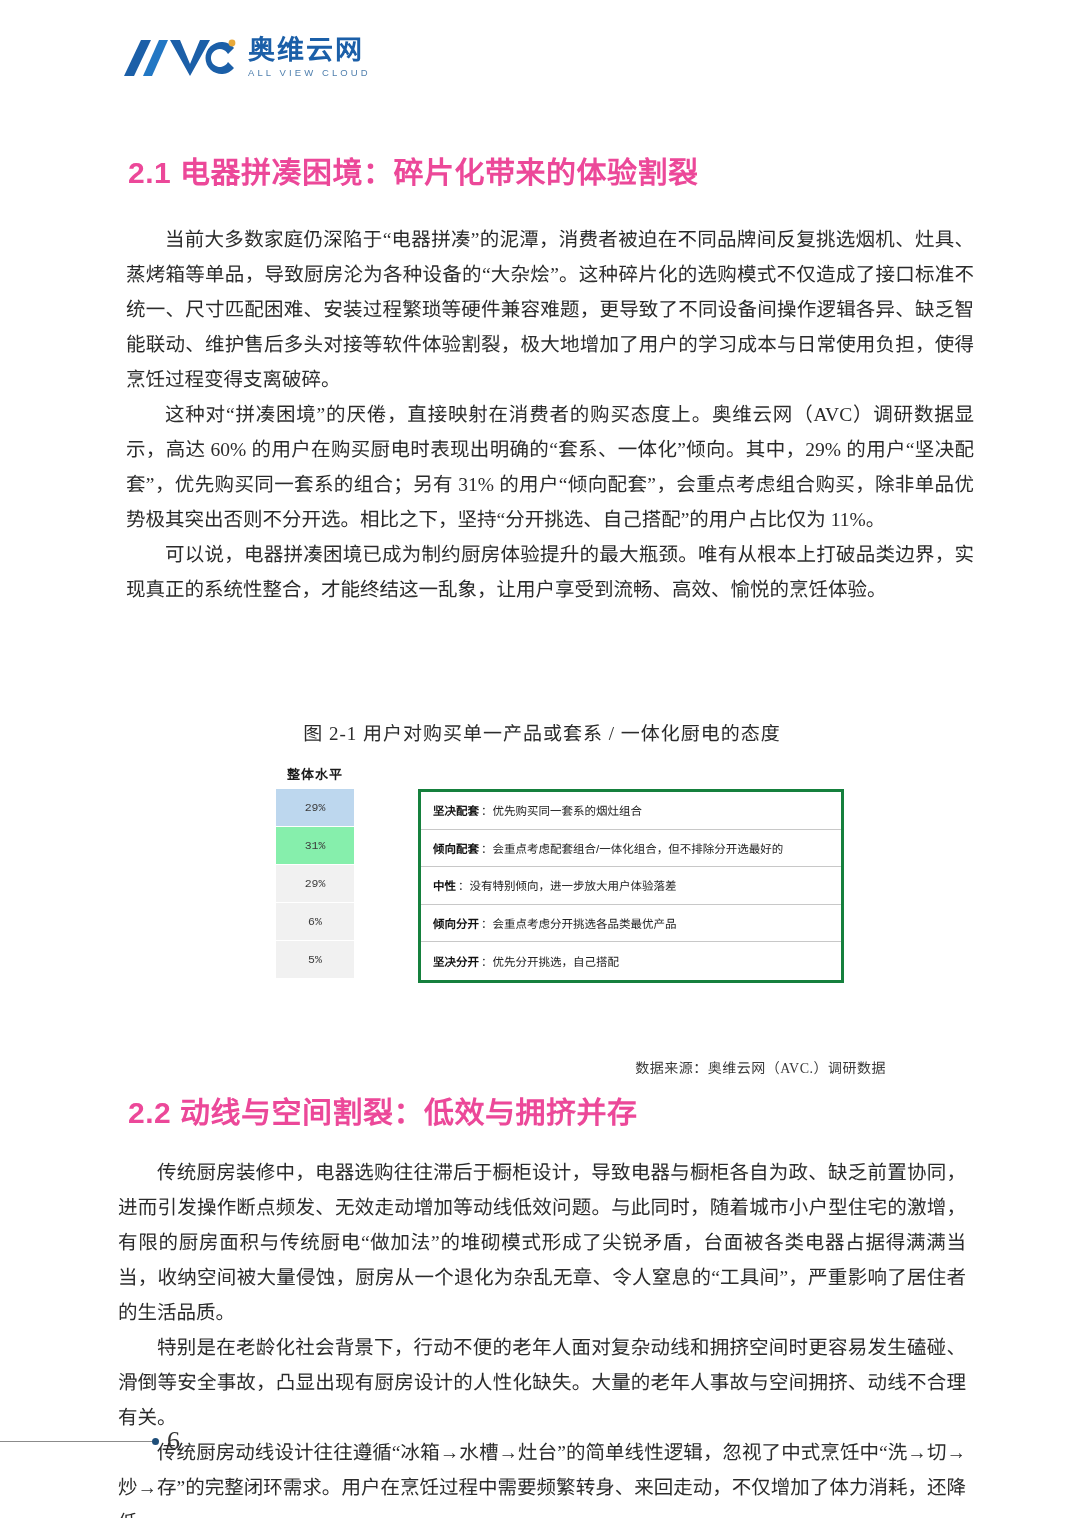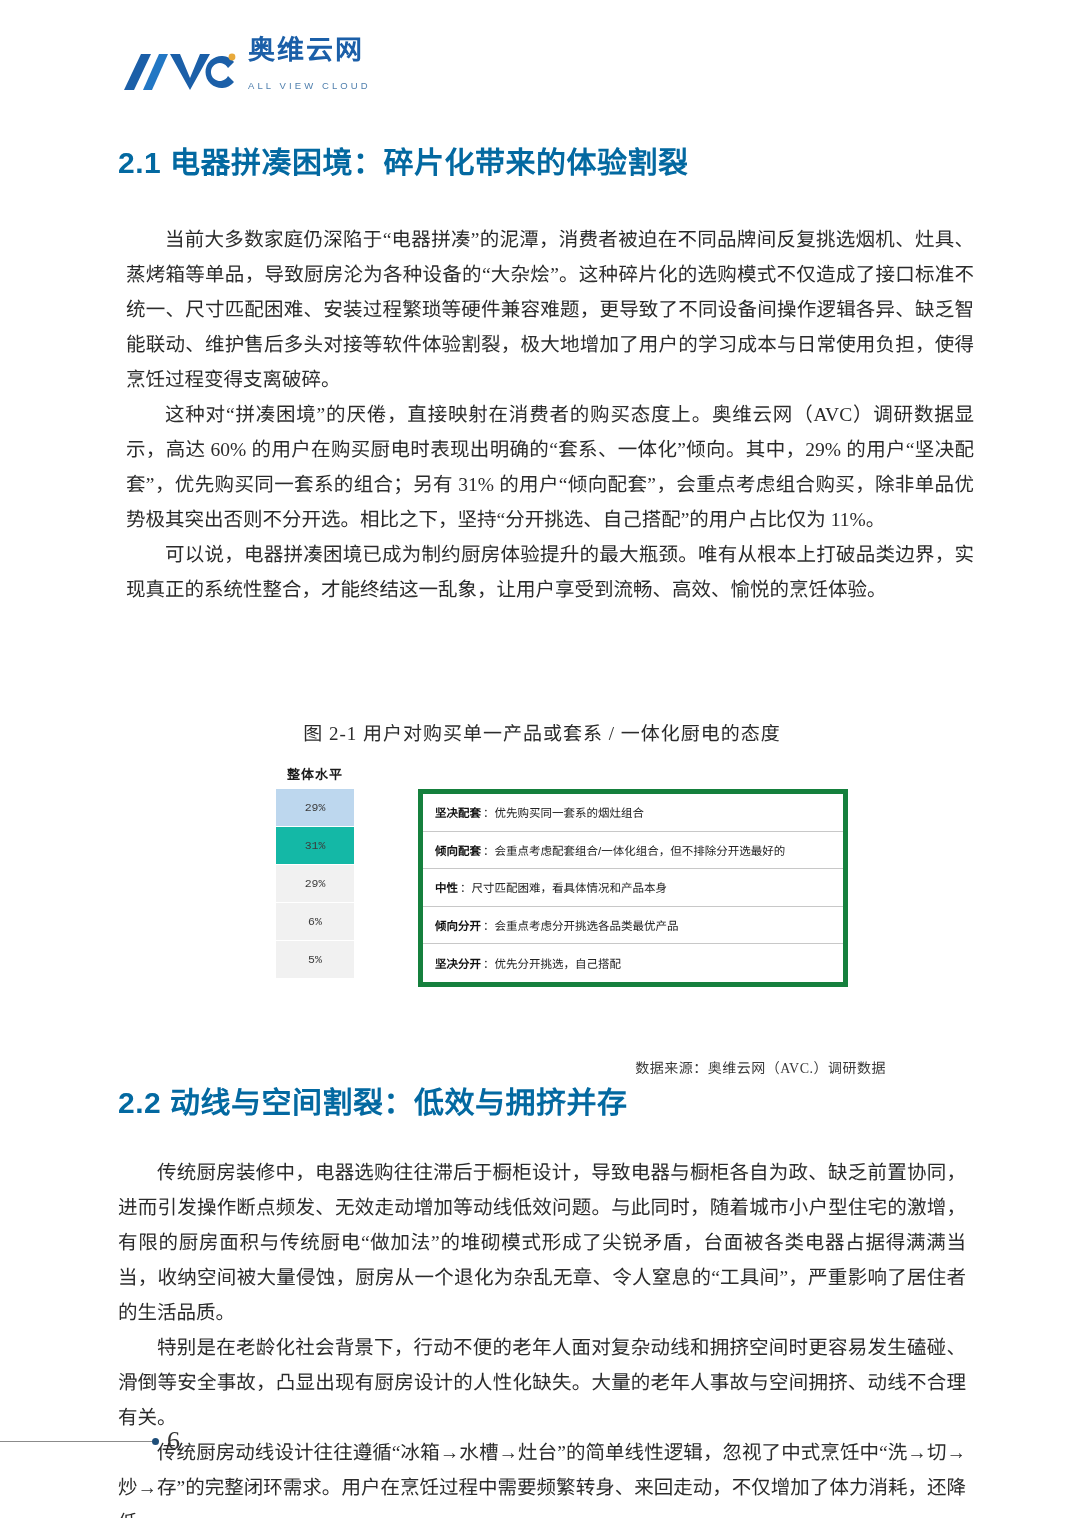--- a/index.html
+++ b/index.html
@@ -51,32 +51,32 @@
     font-size: 27px;
     letter-spacing: 2px;
     color: #1b5fa8;
     line-height: 1.05;
   }
   .logo-cn-sub {
     font-family: "Liberation Sans", "DejaVu Sans", sans-serif;
     font-size: 9.5px;
     letter-spacing: 3.1px;
     color: #4f7fad;
-    margin-top: 17px;
+    margin-top: 3px;
     line-height: 1;
   }
 
   
   h2.section-title {
     position: absolute;
-    margin: 0;
+    margin: 10px;
     font-family: "Liberation Sans", "DejaVu Sans", sans-serif;
     font-weight: bold;
     font-size: 30px;
-    color: #0369a1;
+    color: #ec4899;
     letter-spacing: 0.5px;
     white-space: nowrap;
   }
   #title-21 { left: 118px; top: 138px; }
   #title-22 { left: 118px; top: 1078px; }
 
   
   .body-block {
     position: absolute;
     left: 118px;
@@ -138,21 +138,21 @@
     font-size: 11.5px;
     color: #3c3c3c;
     margin-bottom: 1px;
   }
 
   .legend-table {
     position: absolute;
     left: 300px;
     top: 22px;
     width: 420px;
-    border: 5px solid #15803d;
+    border: 3px solid #15803d;
     border-collapse: collapse;
   }
   .legend-row {
     display: flex;
     align-items: center;
     height: 37.6px;
     border-bottom: 1px solid #c8c8c8;
     padding: 0 12px;
     box-sizing: border-box;
     white-space: nowrap;
@@ -241,38 +241,38 @@
 
   <div class="figure-wrap">
     <div class="figure-caption">图 2-1 用户对购买单一产品或套系 / 一体化厨电的态度</div>
 
     <div class="chart-area">
 
       <div class="chart-col">
         <div class="chart-col-header">整体水平</div>
 
         <div class="bar" style="background:#bdd7ee;">29%</div>
-        <div class="bar" style="background:#14b8a6;">31%</div>
+        <div class="bar" style="background:#86efac;">31%</div>
         <div class="bar" style="background:#f1f1f1;">29%</div>
         <div class="bar" style="background:#f1f1f1;">6%</div>
         <div class="bar" style="background:#f1f1f1;">5%</div>
       </div>
 
       <div class="legend-table">
         <div class="legend-row">
           <span class="legend-term">坚决配套</span>
           <span class="legend-desc">：<span>优先购买同一套系的烟灶组合</span></span>
         </div>
         <div class="legend-row">
           <span class="legend-term">倾向配套</span>
           <span class="legend-desc">：<span>会重点考虑配套组合/一体化组合，但不排除分开选最好的</span></span>
         </div>
         <div class="legend-row">
           <span class="legend-term">中性</span>
-          <span class="legend-desc">：<span>尺寸匹配困难，看具体情况和产品本身</span></span>
+          <span class="legend-desc">：<span>没有特别倾向，进一步放大用户体验落差</span></span>
         </div>
         <div class="legend-row">
           <span class="legend-term">倾向分开</span>
           <span class="legend-desc">：<span>会重点考虑分开挑选各品类最优产品</span></span>
         </div>
         <div class="legend-row">
           <span class="legend-term">坚决分开</span>
           <span class="legend-desc">：<span>优先分开挑选，自己搭配</span></span>
         </div>
       </div>

